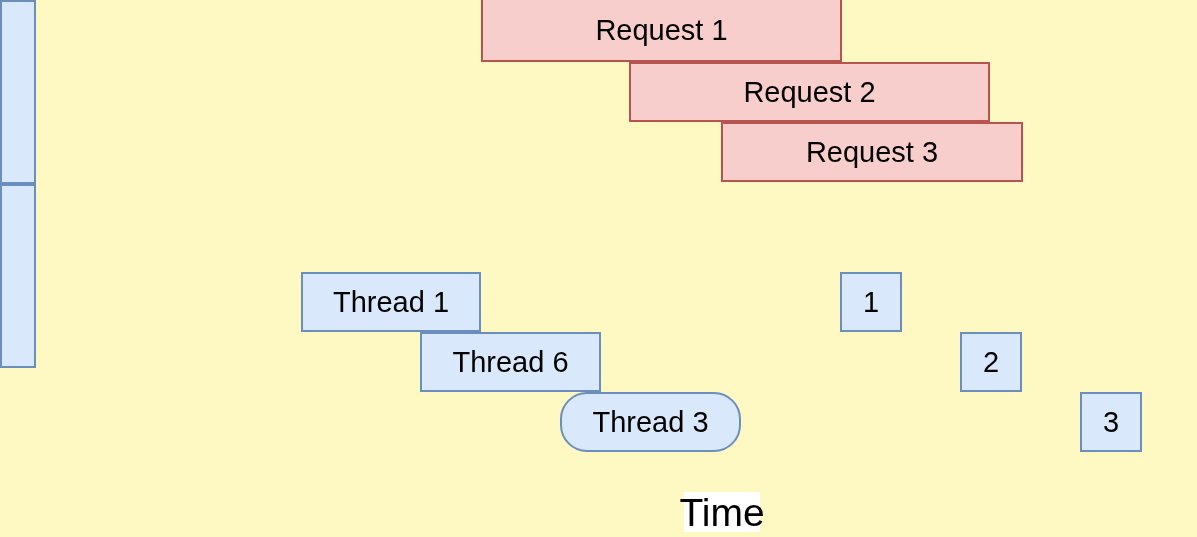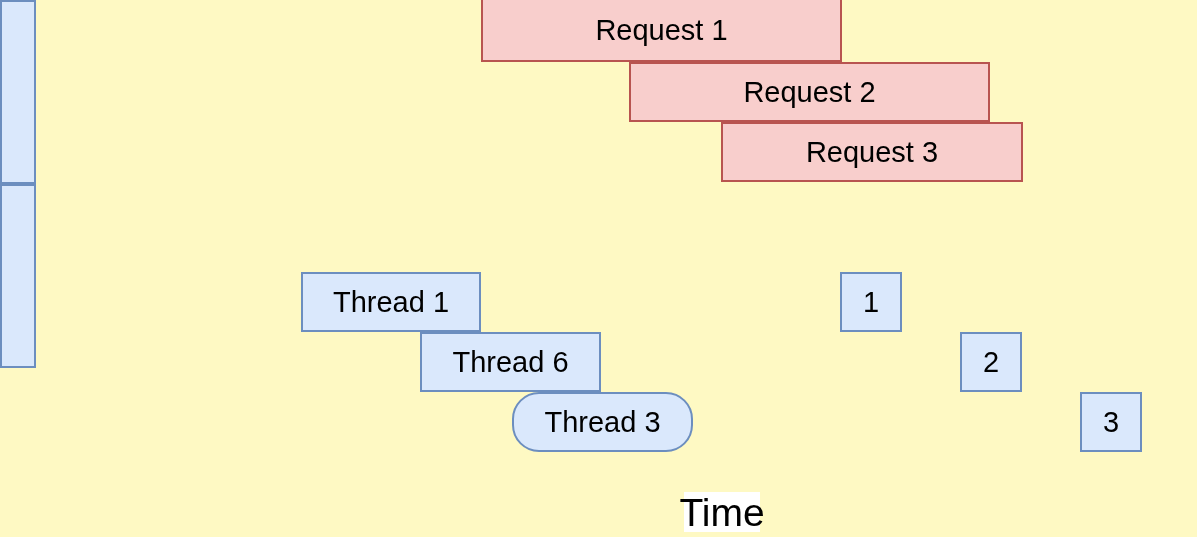--- a/index.html
+++ b/index.html
@@ -73,21 +73,21 @@
 
   <div class="bar" style="left:270px; top:272px; width:32px; height:180px;"></div>
   <div class="bar" style="left:1140px; top:272px; width:32px; height:180px;"></div>
 
   <div class="box thr" style="left:301px; top:272px; width:180px; height:60px;text-align:center;">
     <span>Thread 1</span>
   </div>
   <div class="box thr" style="left:420px; top:332px; width:181px; height:60px;">
     <span>Thread 6</span>
   </div>
-  <div class="box thr" style="left:512px; top:392px; width:181px; height:60px;border-radius:27px;">
+  <div class="box thr" style="left:560px; top:392px; width:181px; height:60px;border-radius:27px;">
     <span>Thread 3</span>
   </div>
 
   <div class="box num" style="left:840px; top:272px; width:62px; height:60px;">
     <span>1</span>
   </div>
   <div class="box num" style="left:960px; top:332px; width:62px; height:60px;">
     <span>2</span>
   </div>
   <div class="box num" style="left:1080px; top:392px; width:62px; height:60px;">

